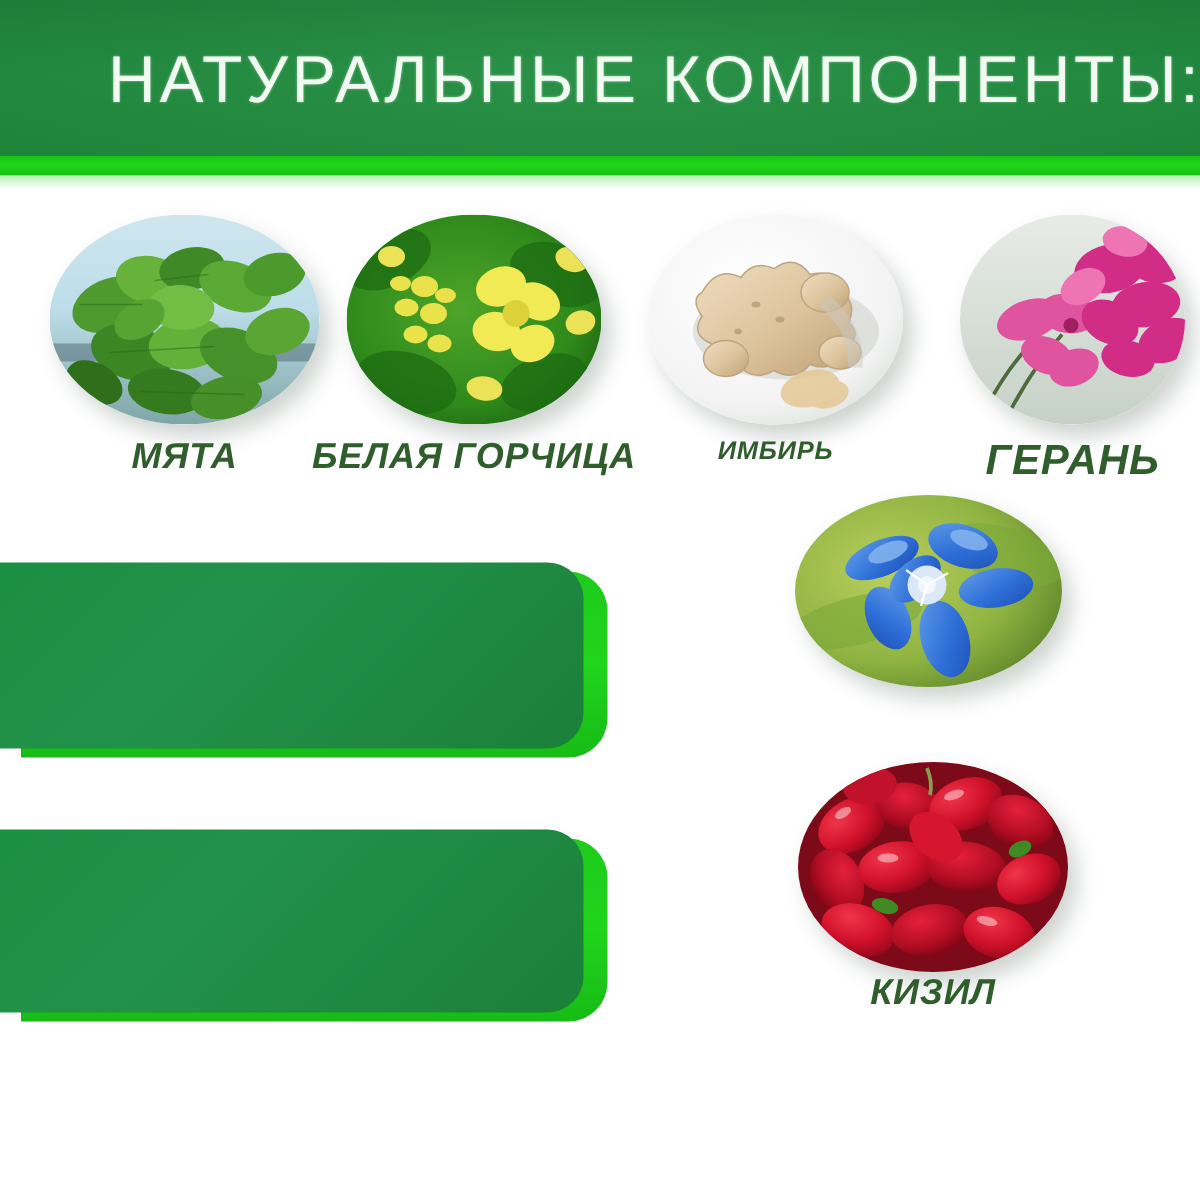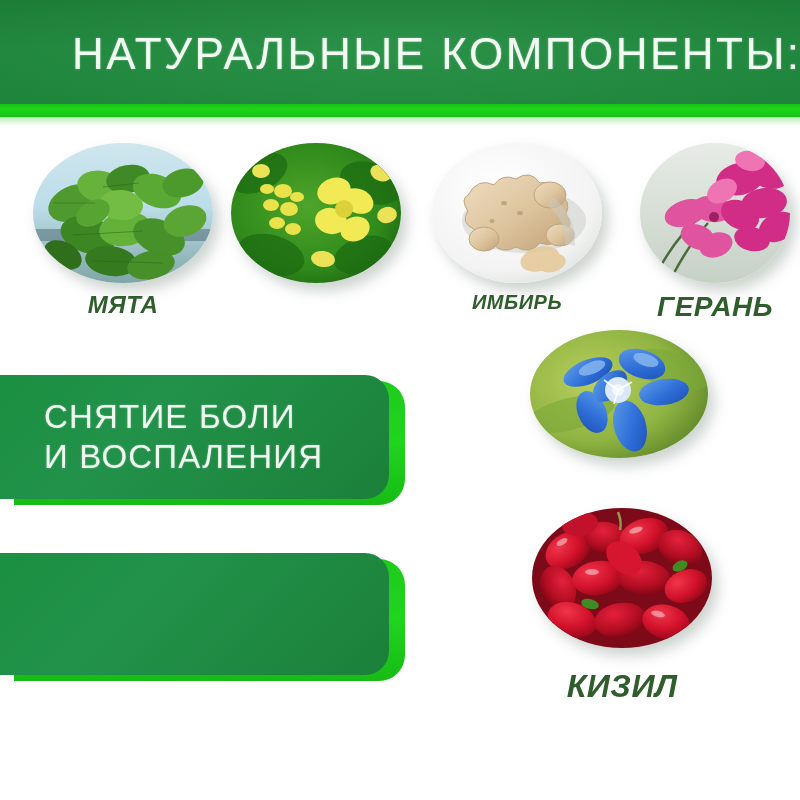--- a/index.html
+++ b/index.html
@@ -209,20 +209,21 @@
           <circle cx="113" cy="66" r="9" fill="#ddd13a"></circle>
         </g>
         <g fill="#ebe257">
           <ellipse cx="150" cy="30" rx="11" ry="8" transform="rotate(20 150 30)"></ellipse>
           <ellipse cx="156" cy="72" rx="10" ry="8" transform="rotate(-15 156 72)"></ellipse>
           <ellipse cx="92" cy="116" rx="12" ry="8" transform="rotate(8 92 116)"></ellipse>
           <ellipse cx="30" cy="28" rx="9" ry="7"></ellipse>
         </g>
       </svg>
     </div>
+    <div class="ing-label" style="top:148px; font-size:24px; left:-40px; width:250px;">БЕЛАЯ ГОРЧИЦА</div>
   </div>
 
   <div class="ingredient" style="left:432px; top:143px; width:170px; height:140px;">
     <div class="oval" style="width:170px; height:140px;">
       <svg class="art" viewBox="0 0 170 140" preserveAspectRatio="none">
         <defs>
           <radialGradient id="plateBg" cx="0.4" cy="0.35" r="0.8">
             <stop offset="0%" stop-color="#ffffff"></stop>
             <stop offset="70%" stop-color="#f2f3f2"></stop>
             <stop offset="100%" stop-color="#d8dcd9"></stop>
@@ -246,21 +247,21 @@
           <ellipse cx="120" cy="120" rx="14" ry="9" transform="rotate(-15 120 120)"></ellipse>
         </g>
         <g fill="#a98c64" opacity="0.6">
           <ellipse cx="72" cy="60" rx="3" ry="2"></ellipse>
           <ellipse cx="88" cy="70" rx="3" ry="2"></ellipse>
           <ellipse cx="60" cy="78" rx="2.5" ry="2"></ellipse>
         </g>
         <path d="M118 58 q22 18 20 44" stroke="#c9cbc6" stroke-width="10" fill="none" opacity="0.5"></path>
       </svg>
     </div>
-    <div class="ing-label" style="top:148px; font-size:20px;">ИМБИРЬ</div>
+    <div class="ing-label" style="top:148px; font-size:17px;">ИМБИРЬ</div>
   </div>
 
   <div class="ingredient" style="left:640px; top:143px; width:150px; height:140px;">
     <div class="oval" style="width:150px; height:140px;">
       <svg class="art" viewBox="0 0 150 140" preserveAspectRatio="none">
         <defs>
           <linearGradient id="geraBg" x1="0" y1="0" x2="0" y2="1">
             <stop offset="0%" stop-color="#e7ece6"></stop>
             <stop offset="100%" stop-color="#c6d1c6"></stop>
           </linearGradient>
@@ -372,28 +373,26 @@
         </g>
         <path d="M86 4 q4 10 2 18" stroke="#8a9c4e" stroke-width="2.5" fill="none"></path>
         <g fill="#ffffff" opacity="0.45">
           <ellipse cx="30" cy="34" rx="6" ry="3" transform="rotate(-30 30 34)"></ellipse>
           <ellipse cx="104" cy="22" rx="7" ry="3" transform="rotate(-18 104 22)"></ellipse>
           <ellipse cx="60" cy="64" rx="7" ry="3"></ellipse>
           <ellipse cx="126" cy="106" rx="7" ry="3" transform="rotate(14 126 106)"></ellipse>
         </g>
       </svg>
     </div>
-    <div class="ing-label" style="top:160px; font-size:32px;">КИЗИЛ</div>
+    <div class="ing-label" style="top:140px; font-size:24px;">КИЗИЛ</div>
   </div>
 
   <div class="benefit" style="top:375px; height:124px; width:410px;">
     <div class="benefit-shadow"></div>
     <div class="benefit-box"></div>
-    <div class="benefit-text" style="top:22px;">СНЯТИЕ БОЛИ
-И ВОСПАЛЕНИЯ</div>
   </div>
 
   <div class="benefit" style="top:553px; height:122px; width:410px;">
     <div class="benefit-shadow"></div>
     <div class="benefit-box"></div>
   </div>
 
 </div>
 
 </body></html>

